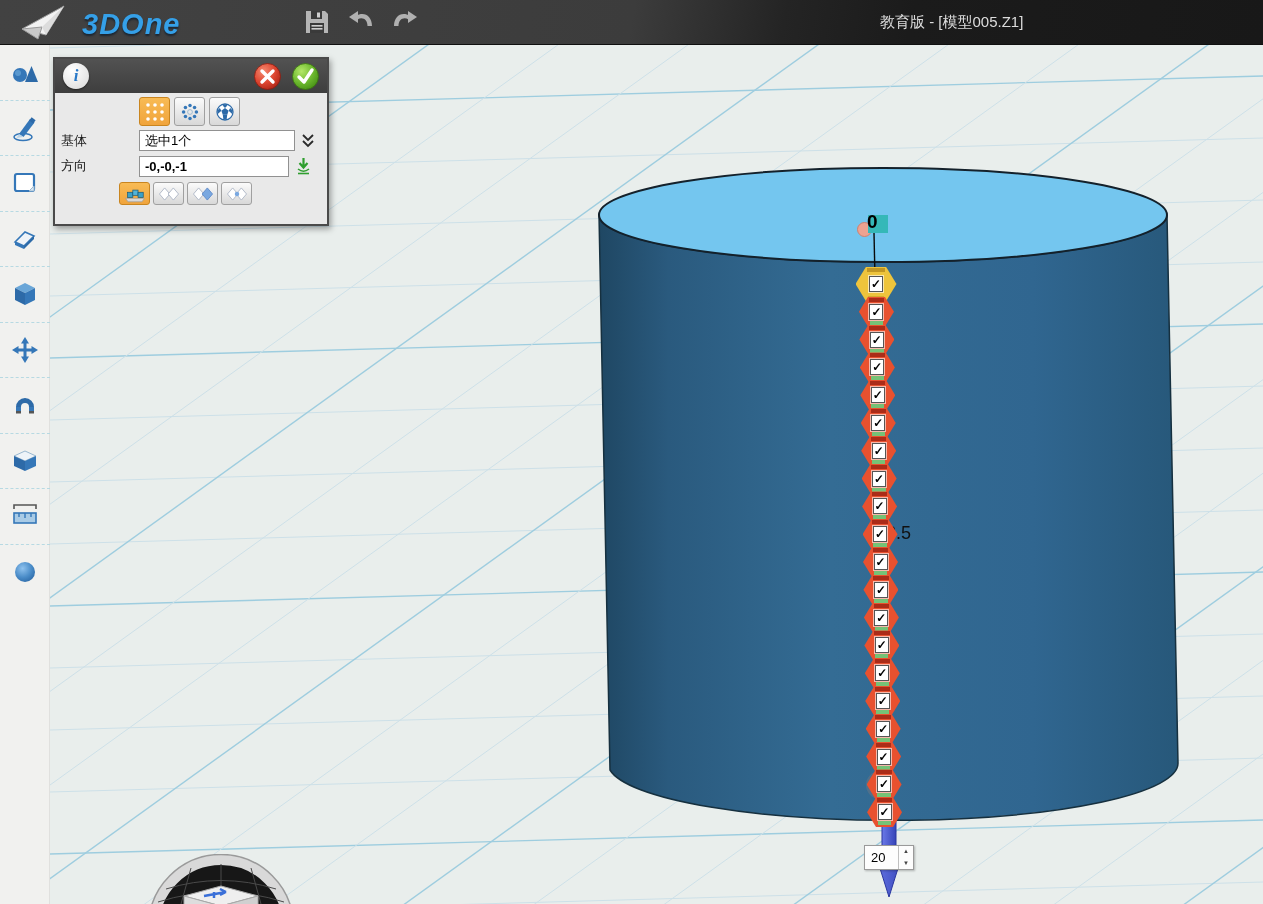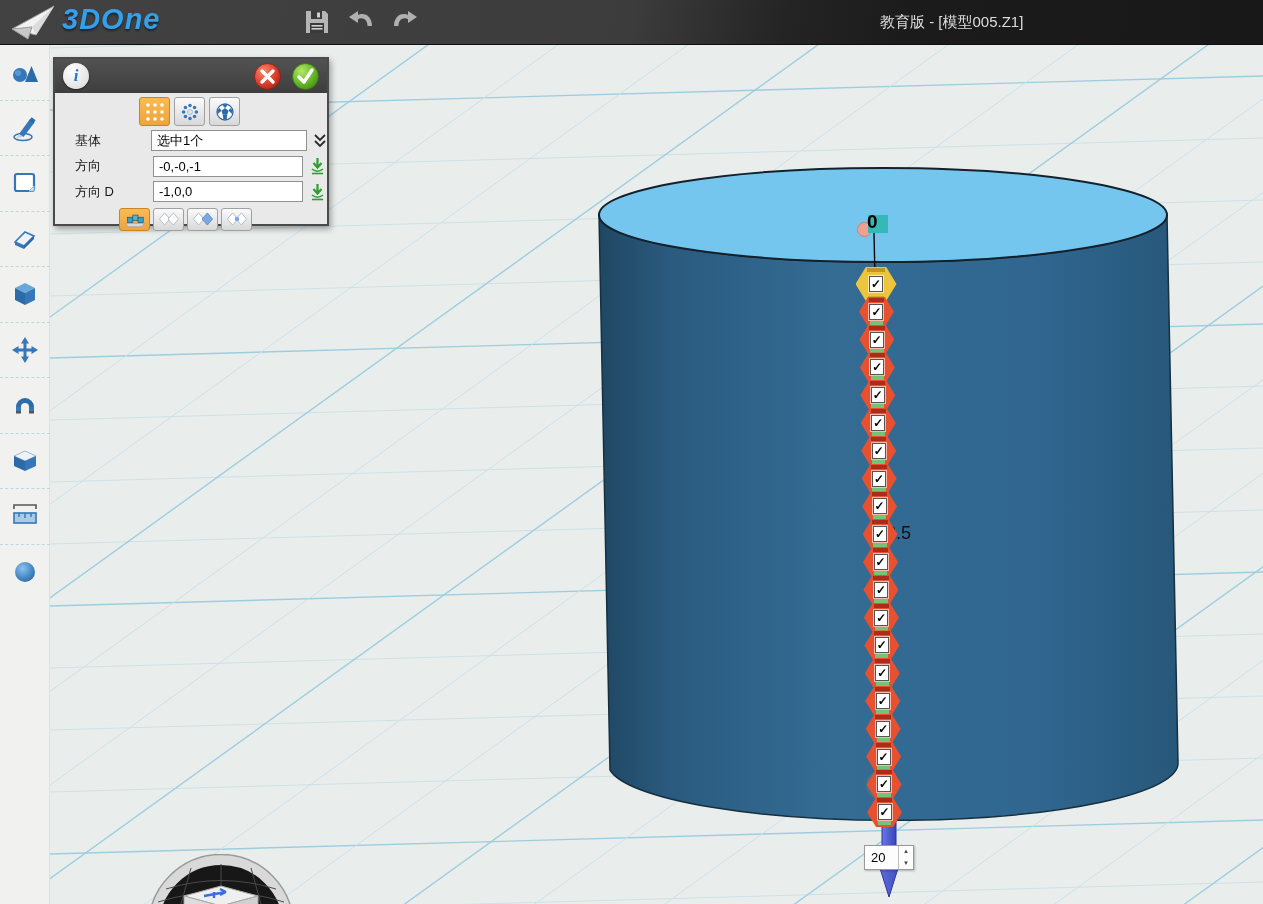--- a/index.html
+++ b/index.html
@@ -3,21 +3,21 @@
 <meta charset="utf-8">
 <style>
   * { margin:0; padding:0; box-sizing:border-box; }
   html,body { width:1263px; height:904px; overflow:hidden; font-family:"Liberation Sans",sans-serif; }
   #app { position:relative; width:1263px; height:904px; background:#e9eeec; }
 
   
   #topbar { position:absolute; left:0; top:0; width:1263px; height:45px;
     background:linear-gradient(100deg,#424242 0%,#3c3c3c 50%,#242424 62%,#1b1b1b 72%,#181818 100%);
     display:flex; align-items:center; z-index:20; border-bottom:1px solid #101010;}
-  #logo { display:flex; align-items:flex-start; gap:6px; padding-left:10px; width:200px; }
+  #logo { display:flex; align-items:flex-end; gap:16px; padding-left:20px; width:200px; }
   #logo-text { font-size:29px; font-weight:bold; font-style:italic; color:#35a0e8;
     text-shadow:0 2px 2px rgba(0,20,40,.6); letter-spacing:1px; }
   .tb-icon { width:30px; height:30px; margin:0 7px; cursor:pointer; }
   #tb-icons { display:flex; margin-left:95px; }
   #win-title { position:absolute; left:880px; top:13px; color:#dcdcdc; font-size:15px; }
 
   
   #sidebar { position:absolute; left:0; top:45px; width:50px; height:859px; background:#f1f1ef;
     z-index:15; border-right:1px solid #e0e0de; }
   .sb-item { width:50px; height:55.5px; display:flex; align-items:center; justify-content:center;
@@ -72,25 +72,25 @@
   #dlg-info { width:26px; height:26px; border-radius:50%; background:radial-gradient(circle at 35% 30%,#ffffff,#d8d8d8);
     display:flex; align-items:center; justify-content:center; font-family:"Liberation Serif",serif;
     font-style:italic; font-weight:bold; font-size:17px; color:#2878c8; box-shadow:0 1px 2px rgba(0,0,0,.5); }
   #dlg-actions { margin-left:auto; display:flex; gap:11px; }
   .dlg-round { width:27px; height:27px; cursor:pointer; }
   #dlg-tabs { display:flex; gap:4px; padding:4px 0 2px 84px; }
   .dlg-tab { width:31px; height:29px; border:1px solid #a0a0a0; border-radius:3px;
     background:linear-gradient(#fbfbfb,#d8d8d8); display:flex; align-items:center; justify-content:center;
     cursor:pointer; }
   .dlg-tab.active { background:linear-gradient(#f8bb55,var(--accent)); border-color:#c9851f; }
-  .dlg-row { display:flex; align-items:center; height:25.5px; padding-left:20px; }
+  .dlg-row { display:flex; align-items:center; height:25.5px; padding-left:6px; }
   .dlg-label { width:78px; font-size:13px; color:#1a1a1a; }
   .dlg-input { height:21px; border:1px solid #919191; background:#fff; font-size:13px; padding-left:5px;
     font-family:"Liberation Sans",sans-serif; outline:none; }
-  .w1 { width:156px; } .w2 { width:150px; }
+  .w1 { width:156px; } .w2 { width:150px;font-weight:bold; }
   .dlg-suffix { margin-left:6px; display:flex; align-items:center; cursor:pointer; }
   #dlg-variants { display:flex; gap:3px; padding:3px 0 0 64px; }
   .dlg-var { width:31px; height:23px; border:1px solid #a0a0a0; border-radius:3px;
     background:linear-gradient(#fbfbfb,#d8d8d8); display:flex; align-items:center; justify-content:center;
     cursor:pointer; }
   .dlg-var.active { background:linear-gradient(#f8bb55,var(--accent)); border-color:#c9851f; }
 
   
   #navring { position:absolute; left:46px; bottom:0; width:250px; height:50px; z-index:4; }
 </style>
@@ -462,31 +462,20 @@
         <span class="dlg-label">方向</span>
         <input class="dlg-input w2" value="-0,-0,-1" style="">
         <span class="dlg-suffix">
           <svg width="17" height="18" viewBox="0 0 17 18">
             <path d="M8.5 1 V9 M4.5 6 L8.5 10.5 L12.5 6" fill="none" stroke="#2f9e2f" stroke-width="2.2"></path>
             <path d="M3 12 Q8.5 16.5 14 12" fill="none" stroke="#2f9e2f" stroke-width="1.6"></path>
             <line x1="3" y1="16.5" x2="14" y2="16.5" stroke="#2f9e2f" stroke-width="1.6"></line>
           </svg>
         </span>
       </div>
-      <div class="dlg-row">
-        <span class="dlg-label">方向  D</span>
-        <input class="dlg-input w2" value="-1,0,0" style="">
-        <span class="dlg-suffix">
-          <svg width="17" height="18" viewBox="0 0 17 18">
-            <path d="M8.5 1 V9 M4.5 6 L8.5 10.5 L12.5 6" fill="none" stroke="#2f9e2f" stroke-width="2.2"></path>
-            <path d="M3 12 Q8.5 16.5 14 12" fill="none" stroke="#2f9e2f" stroke-width="1.6"></path>
-            <line x1="3" y1="16.5" x2="14" y2="16.5" stroke="#2f9e2f" stroke-width="1.6"></line>
-          </svg>
-        </span>
-      </div>
 
       <div id="dlg-variants">
         <div class="dlg-var active">
           <svg width="26" height="20" viewBox="0 0 30 22">
             <polygon points="4,16 26,16 23,20 7,20" fill="#d8d8d8" stroke="#999" stroke-width="0.8"></polygon>
             <g stroke="#15597a" stroke-width="0.8">
               <rect x="6.5" y="9" width="6" height="6" fill="#3ba0c8"></rect>
               <rect x="12.5" y="6.5" width="6" height="6" fill="#53b4d8"></rect>
               <rect x="18.5" y="9" width="6" height="6" fill="#3ba0c8"></rect>
             </g>

